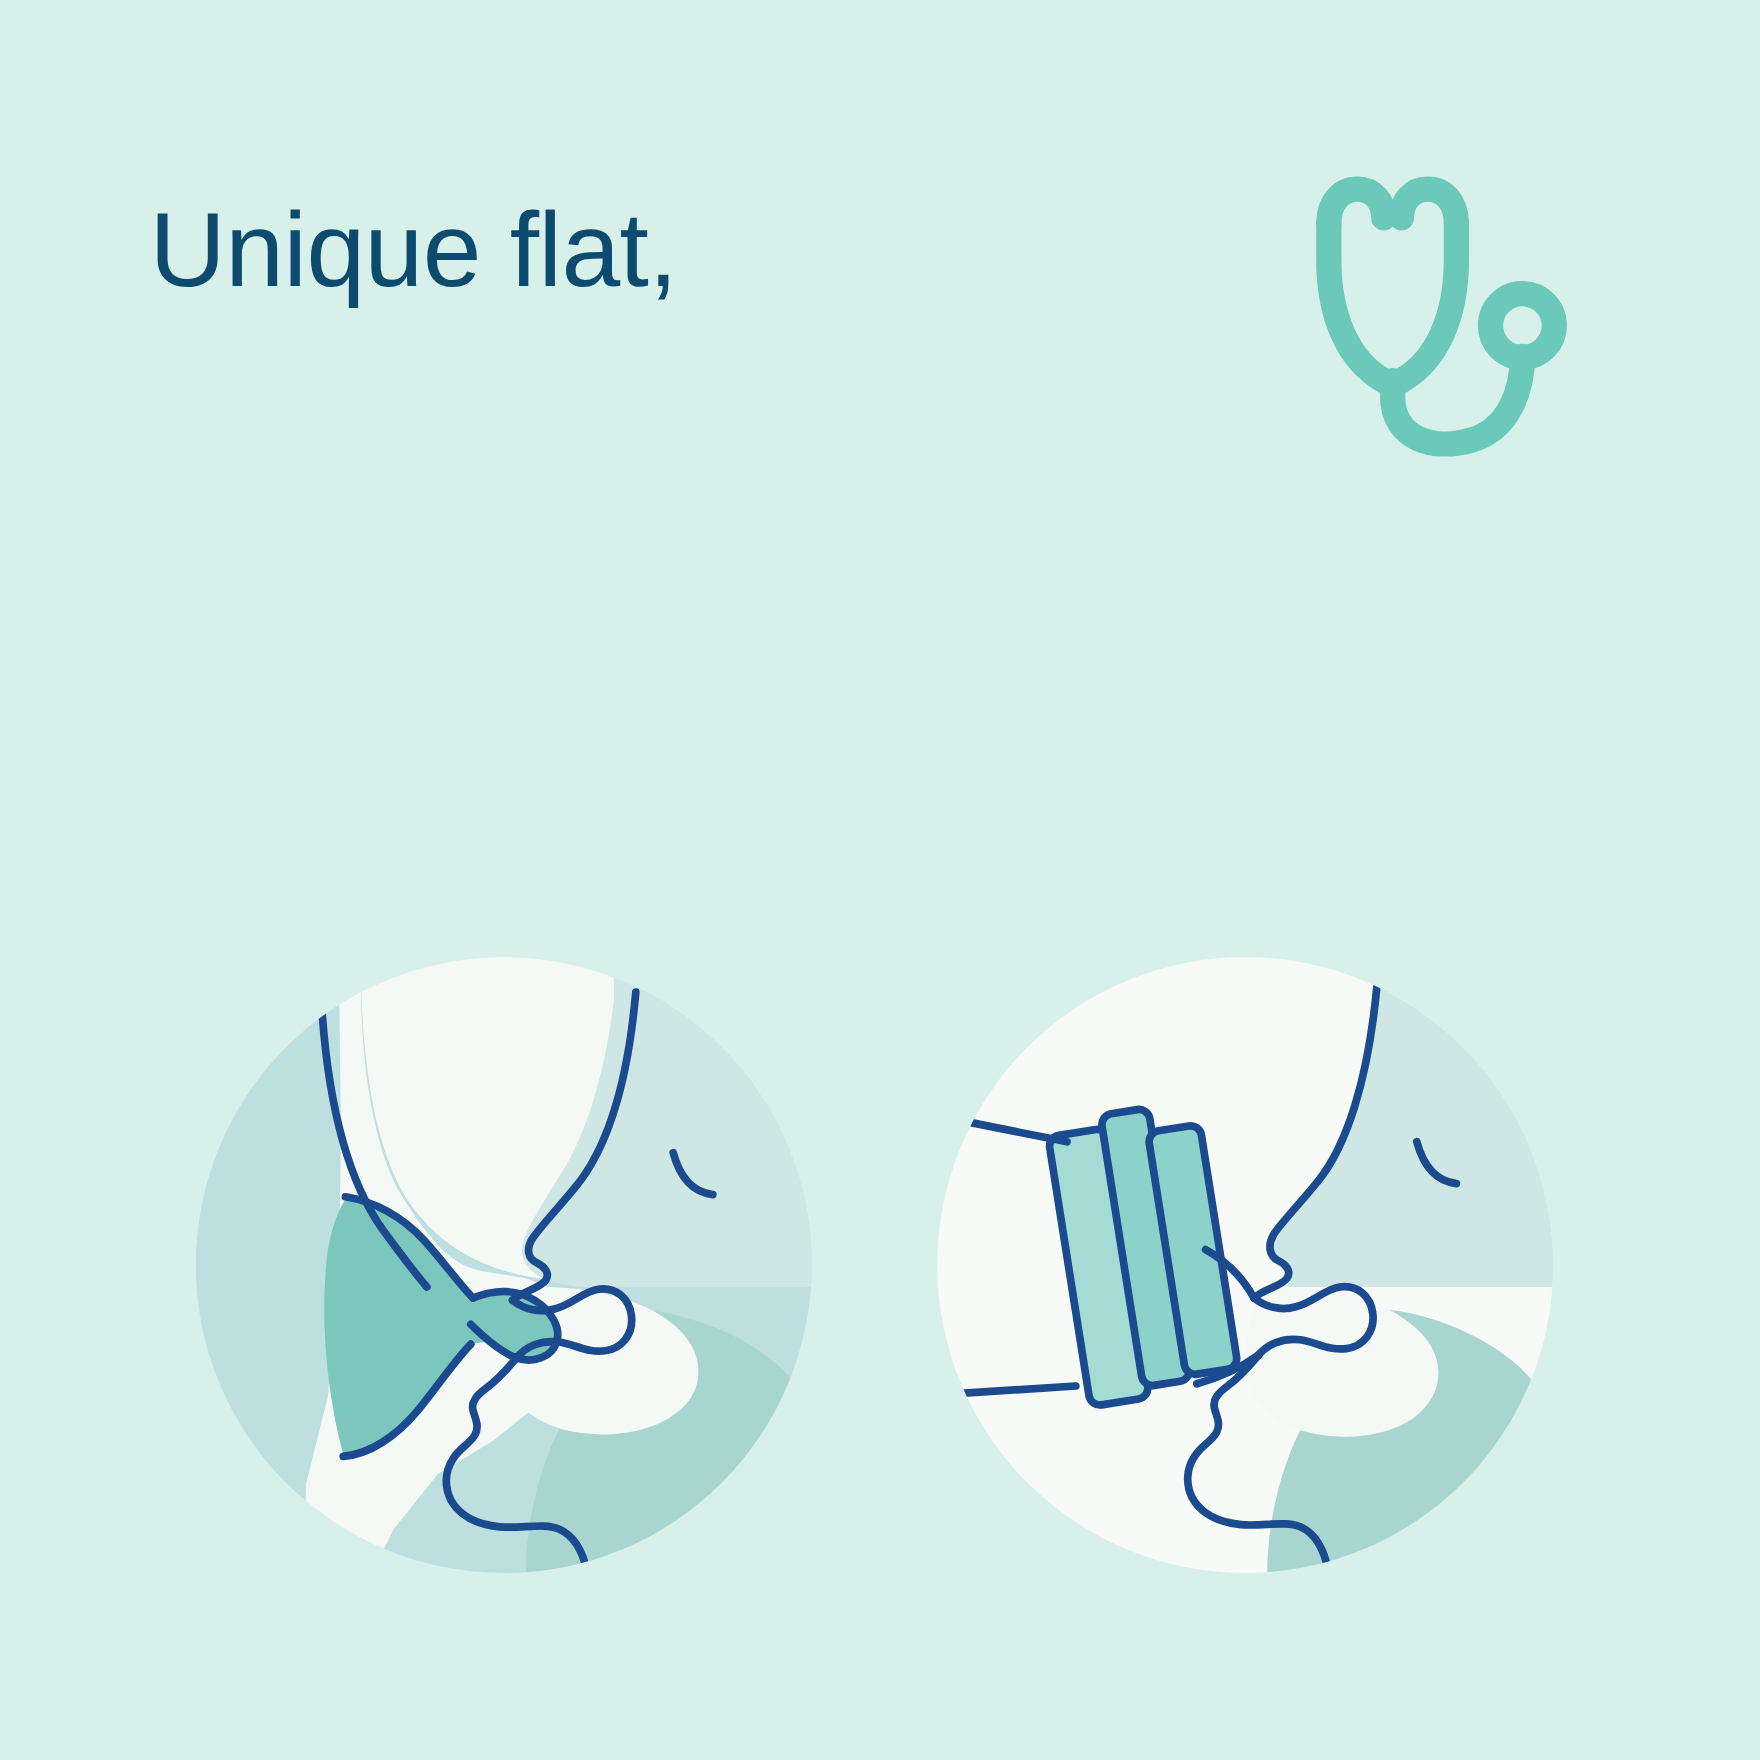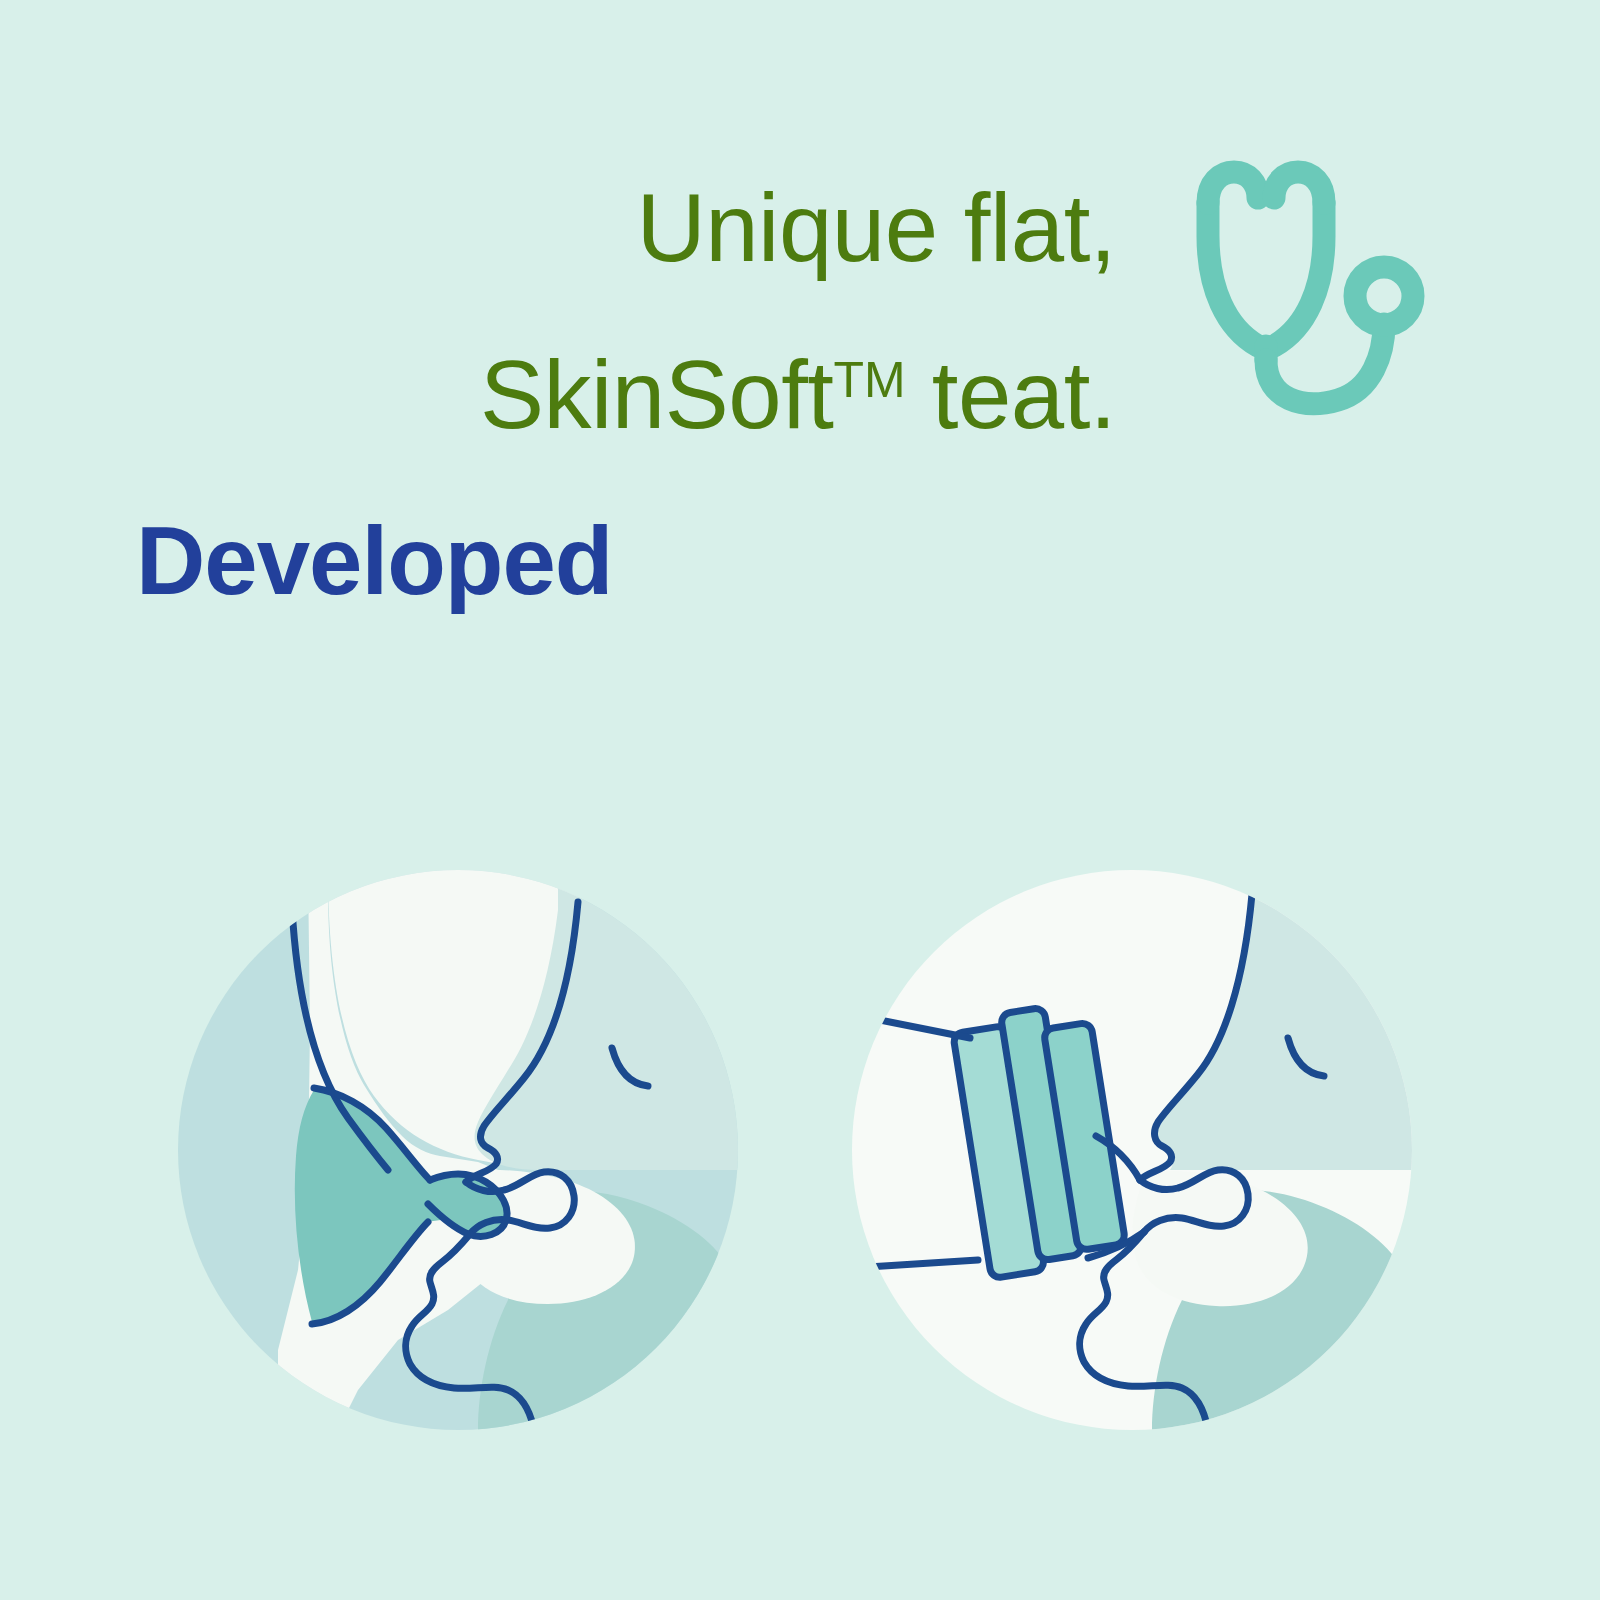--- a/index.html
+++ b/index.html
@@ -24,24 +24,23 @@
   #headline-block {
     position: absolute;
     left: 136px;
     top: 152px;
     width: 980px;
   }
   .headline-line {
     font-size: 96px;
     line-height: 152px;
     font-weight: 400;
-    color: #4d7c0f;
+    color: #0c4a6e;
     letter-spacing: -0.5px;
     white-space: nowrap;
-    text-align: right;
   }
   .tm-mark {
     font-size: 0.52em;
     vertical-align: 0.62em;
     letter-spacing: 0;
   }
 
   #subhead-block {
     position: absolute;
     left: 136px;
@@ -85,25 +84,23 @@
 
   .illus-svg { display: block; width: 560px; height: 560px; }
 </style>
 </head>
 <body>
 
 <div id="stage">
 
   <div id="headline-block">
     <div class="headline-line">Unique flat,</div>
-    <div class="headline-line"><span>SkinSoft</span><span class="tm-mark">TM</span><span> teat.</span></div>
   </div>
 
   <div id="subhead-block">
-    <div class="subhead-line">Developed</div>
   </div>
 
   <div id="stethoscope-icon">
     <svg viewBox="0 0 260 270" width="260" height="270" aria-hidden="true">
       <g fill="none" stroke="#6BC9B9" stroke-width="23" stroke-linecap="round" stroke-linejoin="round">
 
         <path d="M22,55 L22,88 C22,140 40,180 72,198"></path>
 
         <path d="M138,55 L138,88 C138,140 120,180 88,198"></path>
 

